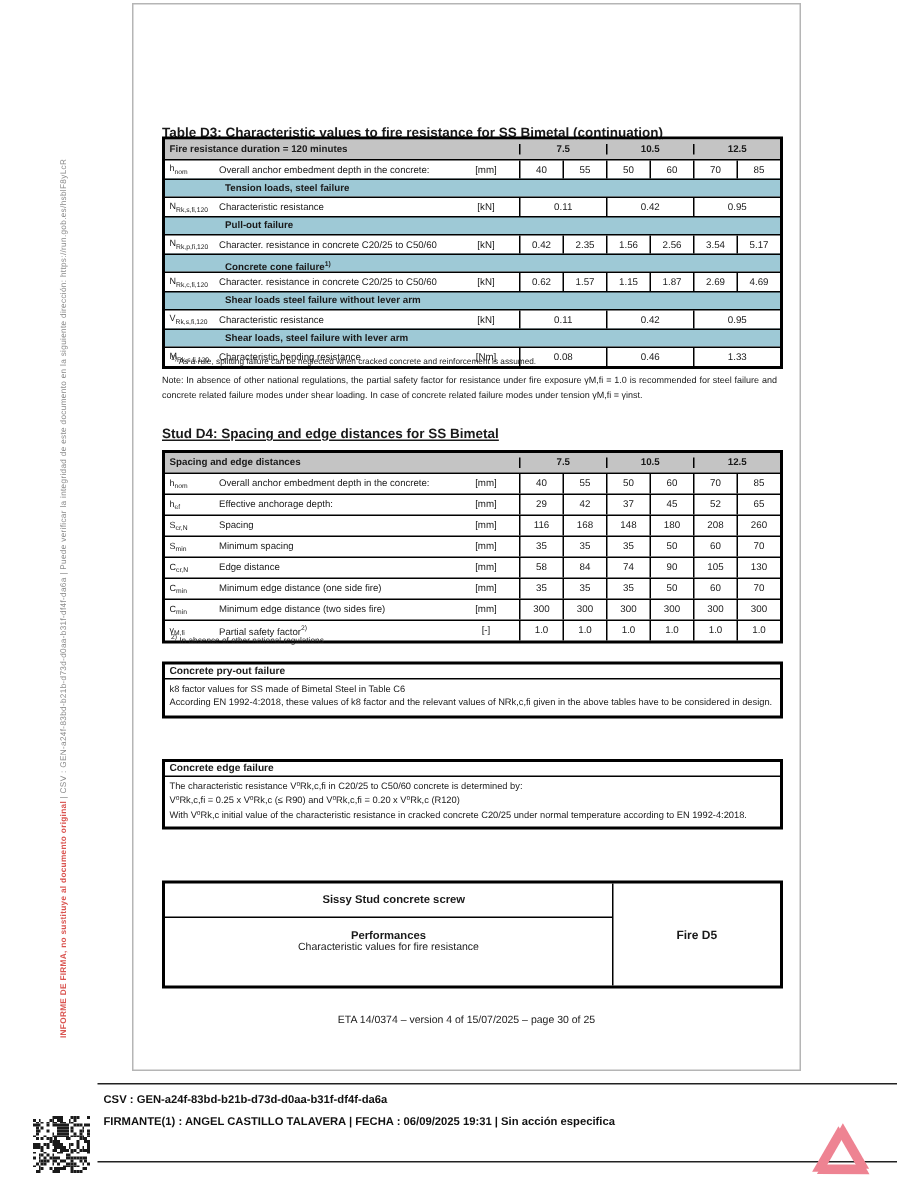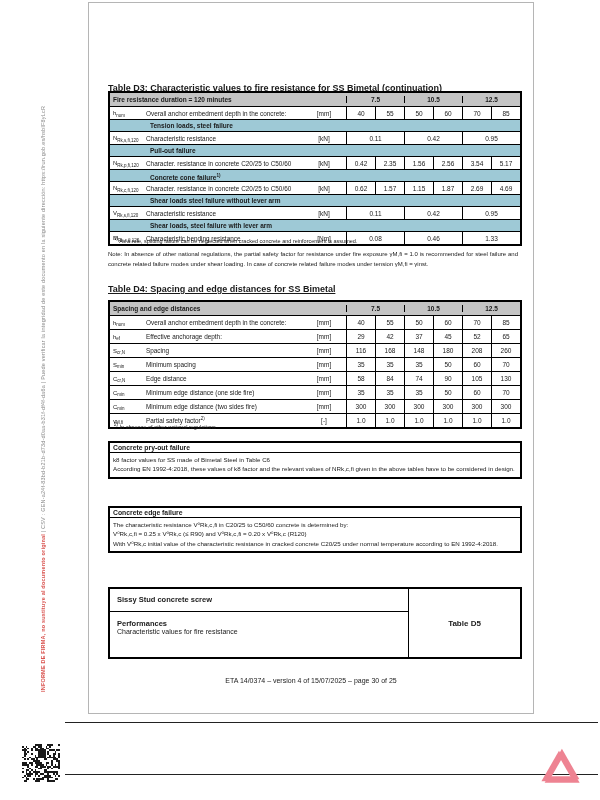--- a/index.html
+++ b/index.html
@@ -42,21 +42,21 @@
   .v2{grid-column:span 2;border-left:1px solid #000;text-align:center;height:100%;display:flex;align-items:center;justify-content:center;}
   sup{font-size:4.5px;}
   .footnote{font-size:5.5px;padding-left:6px;margin-top:2px;}
   .note{font-size:6px;line-height:1.65;text-align:justify;}
   
   .box{border:2px solid #000;}
   .btitle{font-weight:bold;font-size:6.8px;border-bottom:1px solid #000;padding:1px 3px;}
   .bbody{padding:2px 3px 3px 3px;font-size:6.2px;line-height:1.5;}
   
   .annex{display:grid;grid-template-columns:1fr 112px;border:2px solid #000;height:68px;}
-  .an-left{display:flex;flex-direction:column;}
+  .an-left{display:flex;flex-direction:column;text-align:center;}
   .an-prod{border-bottom:1px solid #000;height:22px;line-height:22px;font-weight:bold;font-size:7.5px;padding-left:7px;}
   .an-perf{flex:1;padding:7px 7px 4px 7px;}
   .an-perf .t{font-weight:bold;font-size:7.5px;}
   .an-perf .s{font-size:7px;}
   .an-label{border-left:1px solid #000;display:flex;align-items:center;justify-content:center;font-weight:bold;font-size:8px;}
   .eta{position:absolute;left:0;width:100%;text-align:center;font-size:7px;top:674px;}
   
   .sig{
     position:absolute;left:65px;top:722px;width:533px;height:48px;
     border-top:1.5px solid #222;border-bottom:1.5px solid #222;
@@ -145,21 +145,21 @@
       <div class="unit">[Nm]</div>
       <div class="v2">0.08</div>
       <div class="v2">0.46</div>
       <div class="v2">1.33</div>
     </div>
   </div>
   <div class="blk footnote" style="top:231px"><sup>1)</sup><span> As a rule, splitting failure can be neglected when cracked concrete and reinforcement is assumed.</span></div>
 
   <div class="blk note" style="top:247px">Note: In absence of other national regulations, the partial safety factor for resistance under fire exposure γM,fi = 1.0 is recommended for steel failure and concrete related failure modes under shear loading. In case of concrete related failure modes under tension γM,fi = γinst.</div>
 
-  <div class="blk tbl-title" style="top:281px">Table D4: Spacing and edge distances for SS Bimetal</div>
+  <div class="blk tbl-title" style="top:281px">Stud D4: Spacing and edge distances for SS Bimetal</div>
 
   <div class="blk tbl d4" style="top:297px">
     <div class="tr hd">
       <div class="hlabel">Spacing and edge distances</div>
       <div class="hsize">7.5</div>
       <div class="hsize">10.5</div>
       <div class="hsize">12.5</div>
     </div>
     <div class="tr">
       <div class="sym"><span>h</span><span class="sb">nom</span></div>
@@ -270,27 +270,29 @@
   </div>
 
   <div class="blk annex" style="top:584px">
     <div class="an-left">
       <div class="an-prod">Sissy Stud concrete screw</div>
       <div class="an-perf">
         <div class="t">Performances</div>
         <div class="s">Characteristic values for fire resistance</div>
       </div>
     </div>
-    <div class="an-label">Table D5</div>
+    <div class="an-label">Fire D5</div>
   </div>
 
   <div class="eta">ETA 14/0374 – version 4 of 15/07/2025 – page 30 of 25</div>
 </div>
 
 <div class="sig">
+  <div>CSV : GEN-a24f-83bd-b21b-d73d-d0aa-b31f-df4f-da6a</div>
+  <div>FIRMANTE(1) : ANGEL CASTILLO TALAVERA | FECHA : 06/09/2025 19:31 | Sin acción especifica</div>
 </div>
 
 <div class="qr">
     <div style="background: transparent;"></div>
     <div style="background: transparent;"></div>
     <div style="background: transparent;"></div>
     <div style="background: transparent;"></div>
     <div style="background: transparent;"></div>
     <div style="background: transparent;"></div>
     <div style="background: transparent;"></div>

